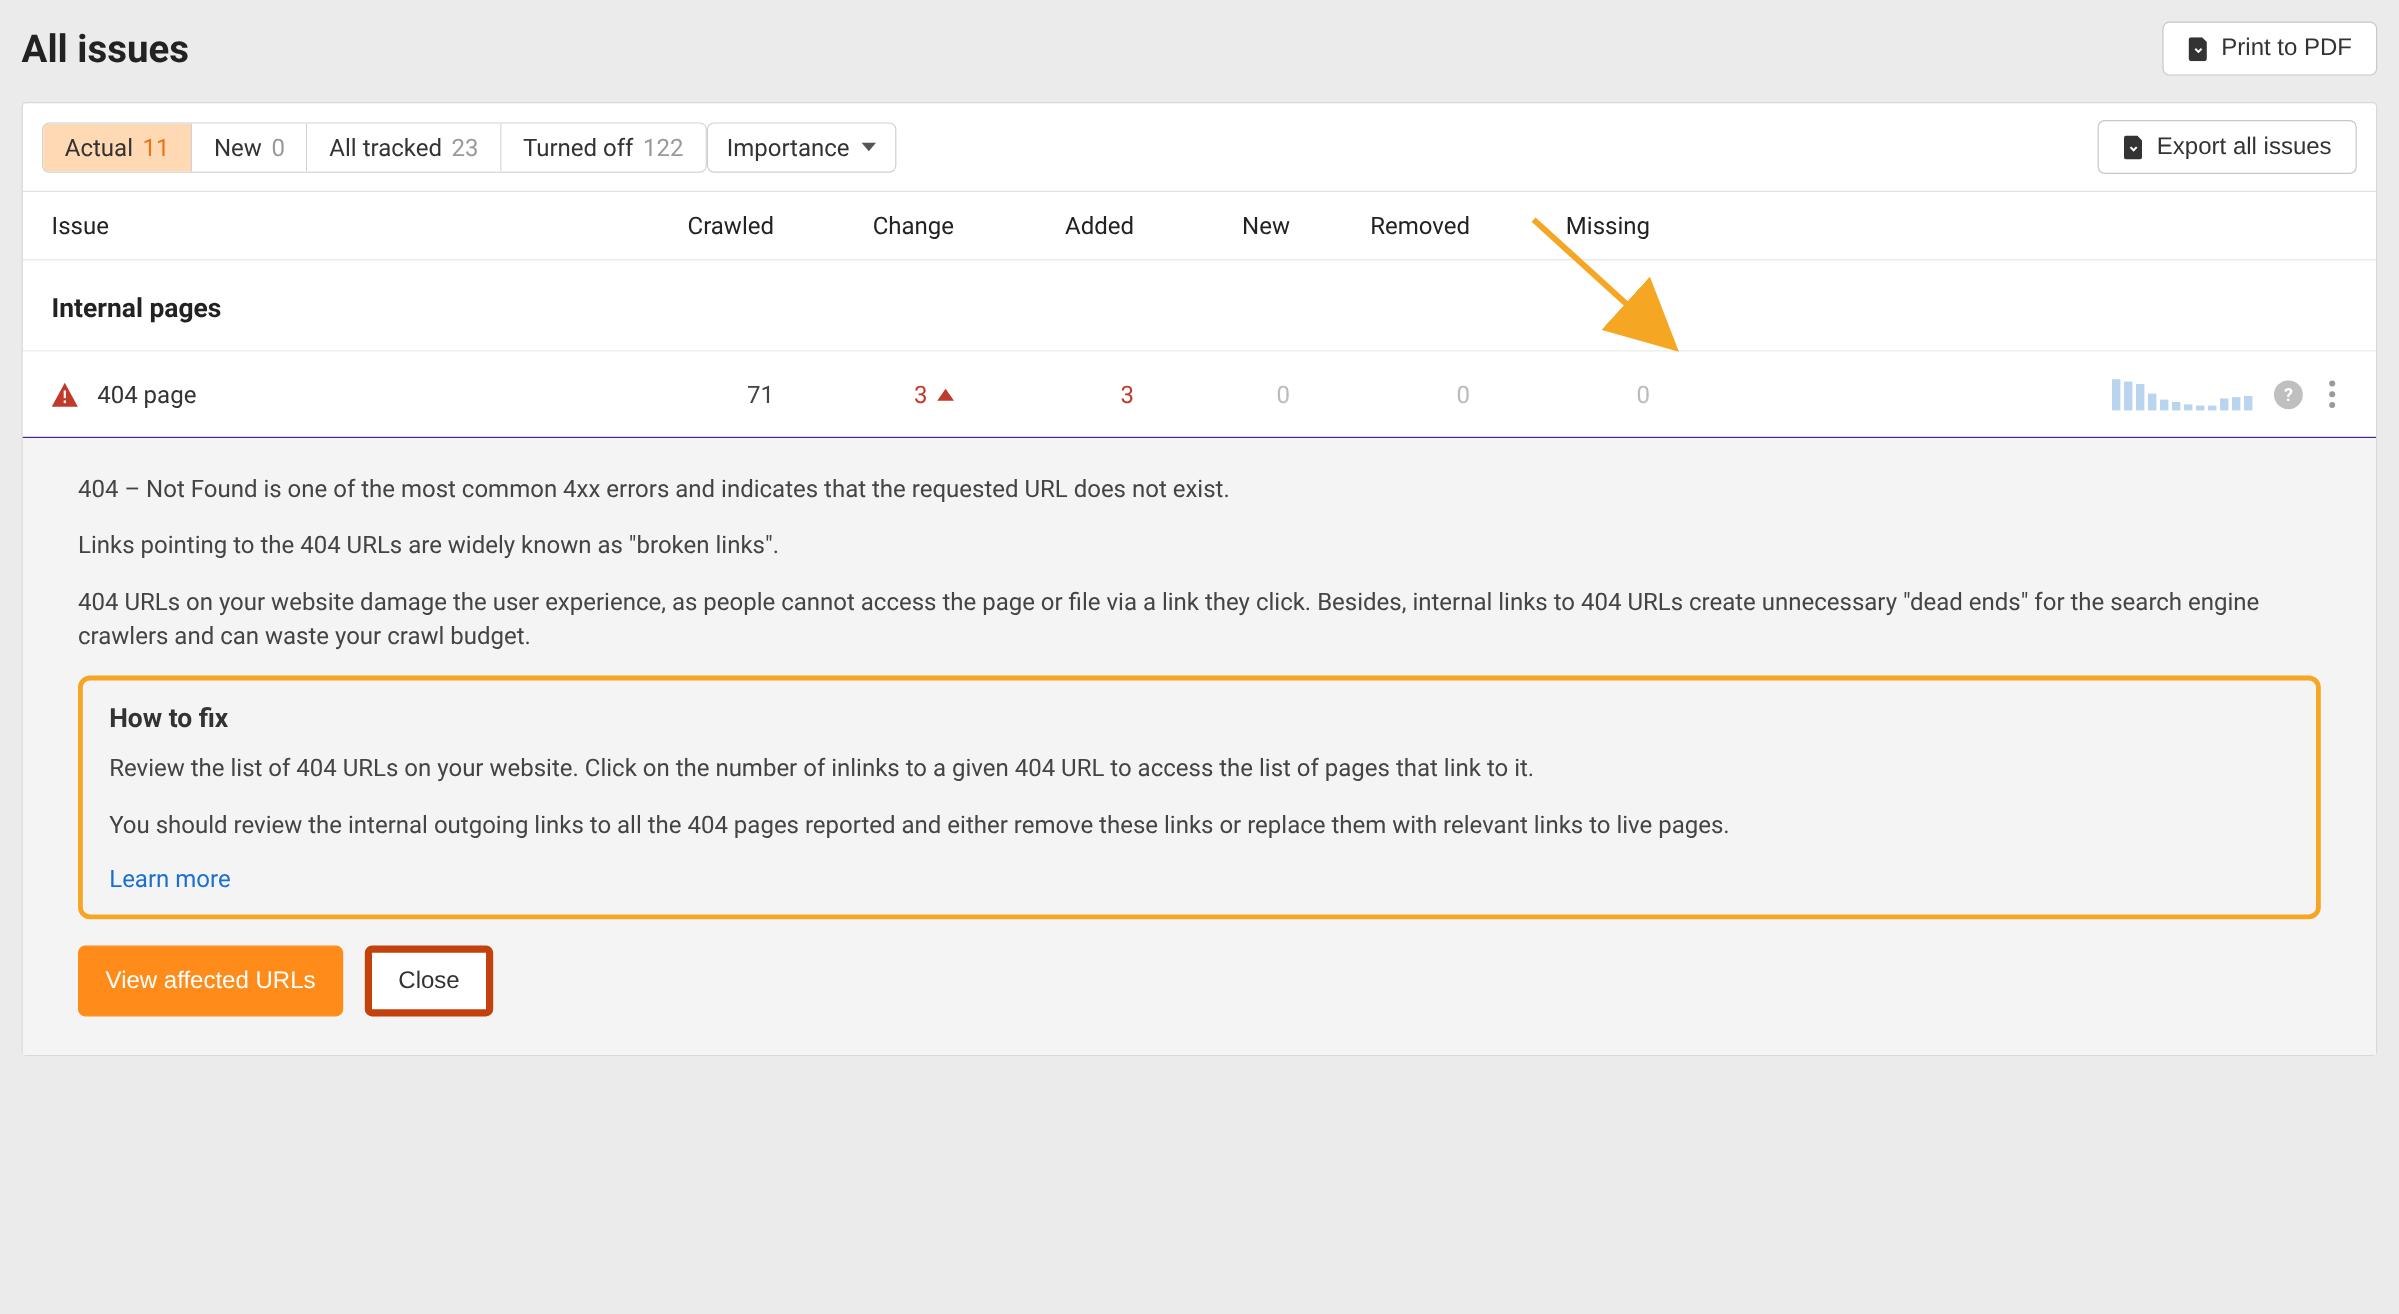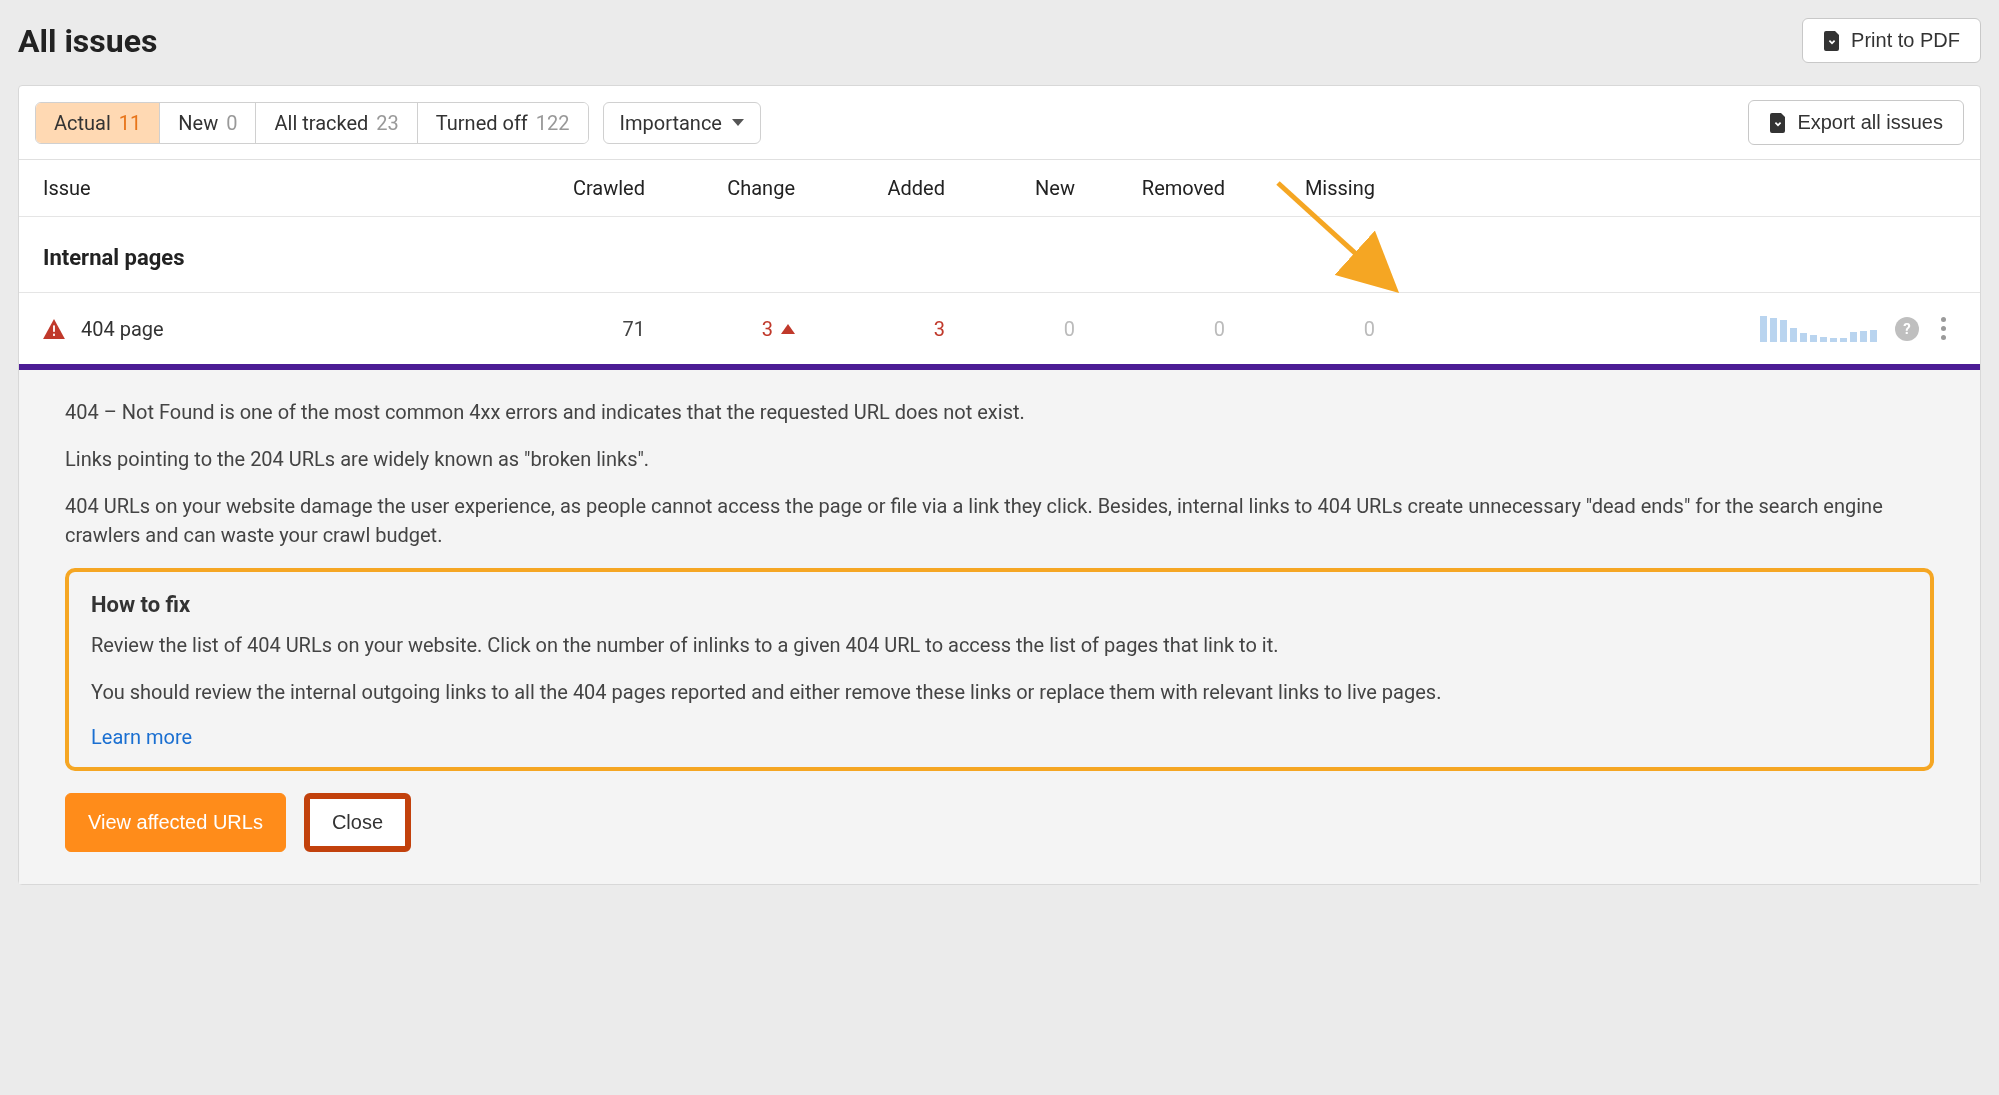--- a/index.html
+++ b/index.html
@@ -4,36 +4,36 @@
 <style>
 * { box-sizing: border-box; margin: 0; padding: 0; }
 body { font-family: -apple-system, BlinkMacSystemFont, "Segoe UI", Roboto, Helvetica, Arial, sans-serif; background: #ebebeb; color: #333; font-size: 18px; }
 .page { padding: 18px 18px 0 18px; }
 .header-row { display: flex; justify-content: space-between; align-items: center; margin-bottom: 22px; }
 .page-title { font-size: 32px; font-weight: 700; color: #222; }
 .btn { display: inline-flex; align-items: center; gap: 10px; background: #fff; border: 1px solid #c8c8c8; border-radius: 6px; padding: 10px 20px; font-size: 20px; cursor: pointer; color: #333; }
 .btn-icon { display: inline-flex; width: 18px; height: 20px; }
 .card { background: #fff; border: 1px solid #d8d8d8; border-radius: 4px; }
 .toolbar { display: flex; justify-content: space-between; align-items: center; padding: 14px 16px; border-bottom: 1px solid #e0e0e0; }
-.toolbar-left { display: flex; align-items: center; gap: 14px; }
+.toolbar-left { display: flex; align-items: center; }
 .seg { display: inline-flex; border: 1px solid #d0d0d0; border-radius: 6px; overflow: hidden; }
 .seg-item { padding: 8px 18px; font-size: 20px; border-right: 1px solid #d0d0d0; cursor: pointer; background: #fff; display: inline-flex; gap: 8px; align-items: center; }
 .seg-item:last-child { border-right: none; }
 .seg-item.active { background: #ffd9b3; }
 .seg-count { color: #999; }
 .seg-item.active .seg-count { color: #e8751a; }
 .dropdown { display: inline-flex; align-items: center; gap: 10px; border: 1px solid #d0d0d0; border-radius: 6px; padding: 8px 16px; font-size: 20px; cursor: pointer; background: #fff; }
 .caret-down { width: 0; height: 0; border-left: 6px solid transparent; border-right: 6px solid transparent; border-top: 7px solid #555; }
 .table-header { display: flex; padding: 16px 24px; font-size: 20px; font-weight: 400; color: #222; border-bottom: 1px solid #e5e5e5; }
 .col-issue { flex: 0 0 470px; }
 .col { flex: 0 0 150px; text-align: right; padding-right: 18px; }
 .col-new { flex: 0 0 130px; text-align: right; padding-right: 18px; }
 .col-tail { flex: 1; }
 .group-row { padding: 28px 24px 22px; font-size: 22px; font-weight: 700; color: #222; border-bottom: 1px solid #e5e5e5; }
-.data-row { display: flex; align-items: center; padding: 20px 24px; font-size: 20px; border-bottom: 6px solid #4c1d95; background: #fff; }
+.data-row { display: flex; align-items: center; padding: 20px 24px; font-size: 20px; border-bottom: 1px solid #4c1d95; background: #fff; }
 .issue-cell { flex: 0 0 470px; display: flex; align-items: center; gap: 16px; }
 .warn-icon { width: 22px; height: 20px; }
 .num { color: #444; }
 .red { color: #c0392b; }
 .grey { color: #bbb; }
 .change-cell { display: inline-flex; align-items: center; gap: 8px; justify-content: flex-end; }
 .tri-up { width: 0; height: 0; border-left: 7px solid transparent; border-right: 7px solid transparent; border-bottom: 10px solid #c0392b; }
 .row-tail { flex: 1; display: flex; align-items: center; justify-content: flex-end; gap: 18px; padding-right: 6px; }
 .spark { display: flex; align-items: flex-end; gap: 3px; height: 26px; }
 .spark span { width: 7px; background: #b9d4ef; display: inline-block; }
@@ -157,21 +157,21 @@
         <span class="kebab">
             <span></span>
             <span></span>
             <span></span>
           </span>
       </div>
     </div>
 
     <div class="details-panel">
       <p>404 – Not Found is one of the most common 4xx errors and indicates that the requested URL does not exist.</p>
-      <p>Links pointing to the 204 URLs are widely known as "broken links".</p>
+      <p>Links pointing to the 404 URLs are widely known as "broken links".</p>
       <p>404 URLs on your website damage the user experience, as people cannot access the page or file via a link they click. Besides, internal links to 404 URLs create unnecessary "dead ends" for the search engine crawlers and can waste your crawl budget.</p>
 
       <div class="fix-box">
         <div class="fix-title">How to fix</div>
         <p>Review the list of 404 URLs on your website. Click on the number of inlinks to a given 404 URL to access the list of pages that link to it.</p>
         <p>You should review the internal outgoing links to all the 404 pages reported and either remove these links or replace them with relevant links to live pages.</p>
         <span class="learn-link">Learn more</span>
       </div>
 
       <div class="actions">

